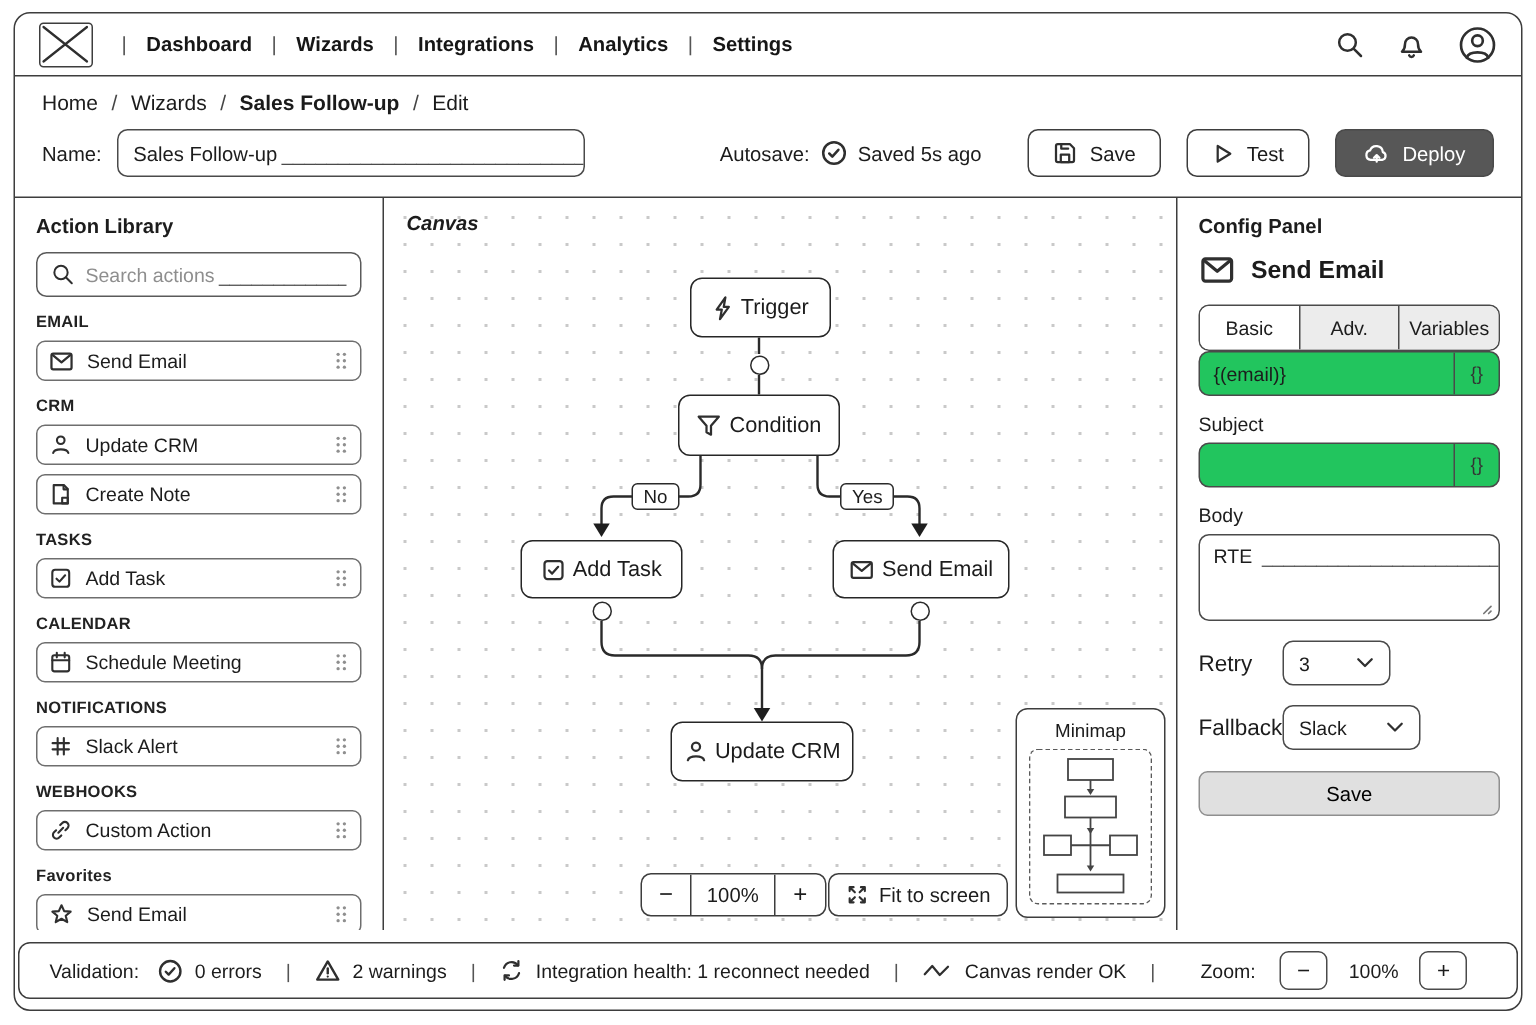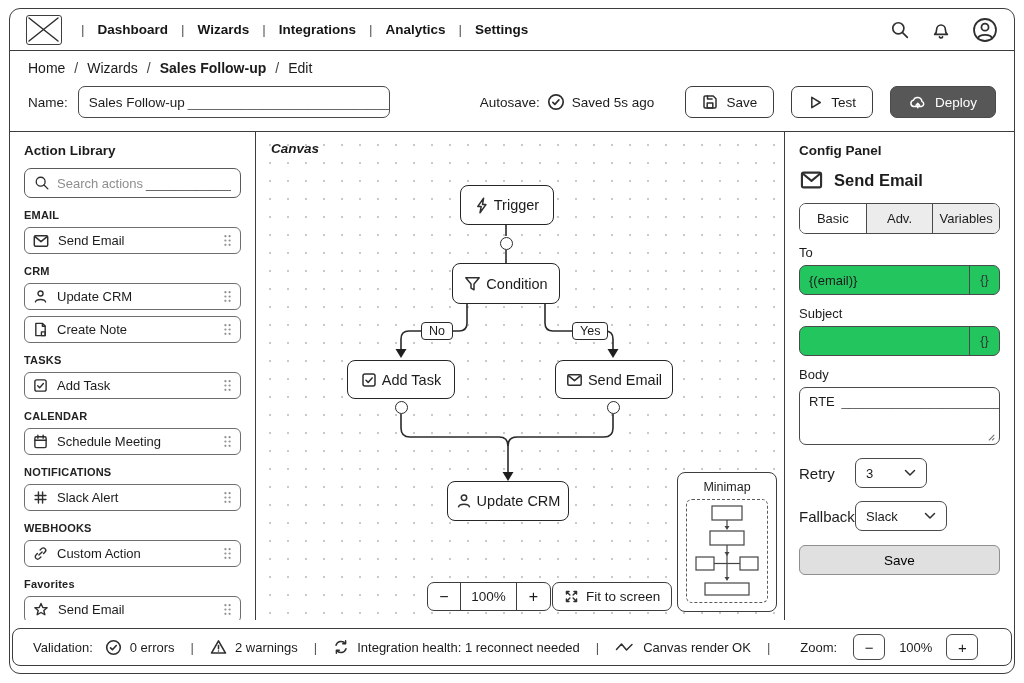--- a/index.html
+++ b/index.html
@@ -423,21 +423,21 @@
       <div class="node" style="left:196px; top:131px; width:108px; height:41px;">
         <span>
             <svg width="17" height="16" viewBox="0 0 17 16">
               <path class="stroke" d="M1.8 1.8h13.4L10 7.9v5.9l-3-1.7V7.9z"></path>
             </svg>
           </span>
         <span>Condition</span>
       </div>
 
       <div class="edge-pill" style="left:165px; top:190px;">No</div>
-      <div class="edge-pill" style="left:316px; top:190px;">Yes</div>
+      <div class="edge-pill" style="left:304px; top:190px;">Yes</div>
 
       <div class="node" style="left:91px; top:228px; width:108px; height:39px;">
         <span>
             <svg width="16" height="16" viewBox="0 0 16 16">
               <rect class="stroke" x="2" y="2" width="12" height="12" rx="2"></rect>
               <path class="stroke" d="M5 8.3l2.1 2.1 4-4.5"></path>
             </svg>
           </span>
         <span>Add Task</span>
       </div>
@@ -520,21 +520,20 @@
           </span>
         <span class="t">Send Email</span>
       </div>
 
       <div class="tabs">
         <div class="tab active">Basic</div>
         <div class="tab">Adv.</div>
         <div class="tab">Variables</div>
       </div>
 
-      <div class="field-label">To</div>
       <div class="input-group">
         <div class="input-val">{(email)}</div>
         <div class="addon">{}</div>
       </div>
 
       <div class="field-label">Subject</div>
       <div class="input-group">
         <div class="input-val"></div>
         <div class="addon">{}</div>
       </div>

